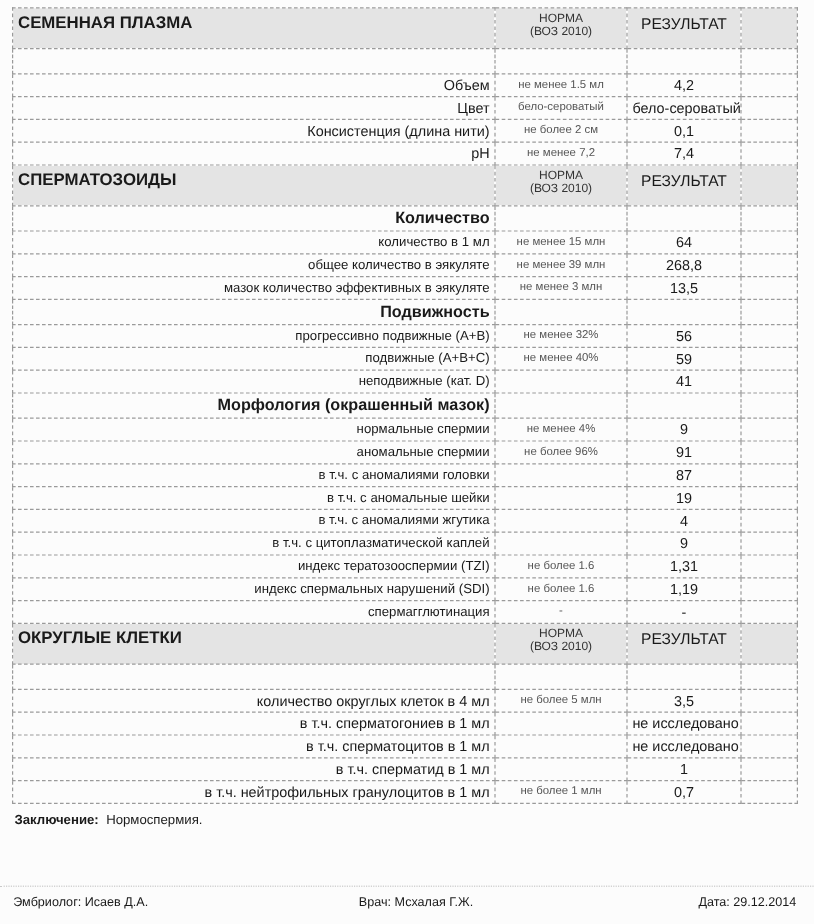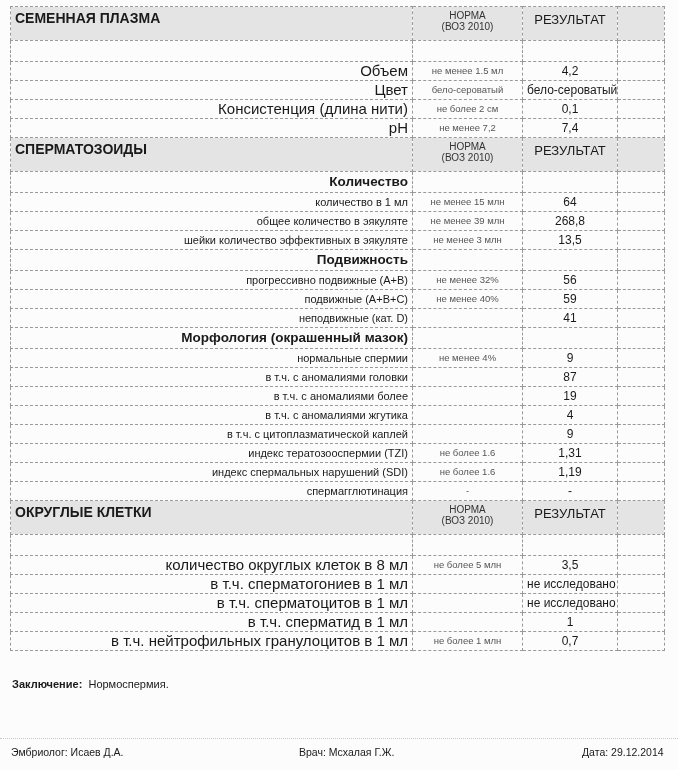--- a/index.html
+++ b/index.html
@@ -10,21 +10,21 @@
   .sheet { position: absolute; left: 10px; top: 6px; width: 654px; }
   table { border-collapse: collapse; width: 654px; table-layout: fixed; }
   td { border: 1px dashed #9a9a9a; padding: 0 4px; height: 18px; font-size: 11px; line-height: 18px; overflow: hidden; white-space: nowrap; }
   col.c1 { width: 402px; } col.c2 { width: 110px; } col.c3 { width: 95px; } col.c4 { width: 47px; }
   tr.hdr td { background: #e4e4e4; height: 30px; vertical-align: top; }
   tr.hdr td.title { font-weight: bold; font-size: 14px; line-height: 18px; padding-top: 2px; }
   tr.hdr td.norma { font-size: 10px; line-height: 11px; text-align: center; padding-top: 3px; color: #333; white-space: normal; }
   tr.hdr td.res { font-size: 13px; text-align: center; line-height: 26px; }
   tr.empty td { height: 20px; }
   td.lbl { text-align: right; font-size: 11px; }
-  td.lbl.big { font-size: 15px; }
+  td.lbl.big { font-size: 12px; }
   td.lbl.sub { font-weight: bold; font-size: 13.5px; height: 20px; margin-left: 28px; }
   td.nrm { text-align: center; font-size: 9.5px; color: #555; }
   td.val { text-align: center; font-size: 12px; }
   .conclusion { position: absolute; left: 12px; top: 678px; font-size: 11px; }
   .conclusion b { font-weight: bold; }
   .footer-line { position: absolute; left: 0; top: 738px; width: 678px; border-top: 1px dotted #c8c8c8; }
   .footer { position: absolute; top: 746px; font-size: 10.5px; }
 </style>
 </head>
 <body>
@@ -94,21 +94,21 @@
           <td class="val">64</td>
           <td></td>
         </tr>
   <tr>
           <td class="lbl">общее количество в эякуляте</td>
           <td class="nrm">не менее 39 млн</td>
           <td class="val">268,8</td>
           <td></td>
         </tr>
   <tr>
-          <td class="lbl">шейки количество эффективных в эякуляте</td>
+          <td class="lbl">мазок количество эффективных в эякуляте</td>
           <td class="nrm">не менее 3 млн</td>
           <td class="val">13,5</td>
           <td></td>
         </tr>
 
   <tr>
           <td class="lbl sub">Подвижность</td>
           <td></td>
           <td></td>
           <td></td>
@@ -138,27 +138,33 @@
           <td></td>
           <td></td>
         </tr>
   <tr>
           <td class="lbl">нормальные спермии</td>
           <td class="nrm">не менее 4%</td>
           <td class="val">9</td>
           <td></td>
         </tr>
   <tr>
+          <td class="lbl">аномальные спермии</td>
+          <td class="nrm">не более 96%</td>
+          <td class="val">91</td>
+          <td></td>
+        </tr>
+  <tr>
           <td class="lbl">в т.ч. с аномалиями головки</td>
           <td class="nrm"></td>
           <td class="val">87</td>
           <td></td>
         </tr>
   <tr>
-          <td class="lbl">в т.ч. с аномалиями более</td>
+          <td class="lbl">в т.ч. с аномальные шейки</td>
           <td class="nrm"></td>
           <td class="val">19</td>
           <td></td>
         </tr>
   <tr>
           <td class="lbl">в т.ч. с аномалиями жгутика</td>
           <td class="nrm"></td>
           <td class="val">4</td>
           <td></td>
         </tr>
@@ -193,21 +199,21 @@
     <td class="res">РЕЗУЛЬТАТ</td>
     <td></td>
   </tr>
   <tr class="empty">
           <td></td>
           <td></td>
           <td></td>
           <td></td>
         </tr>
   <tr>
-          <td class="lbl big">количество  округлых клеток в 8 мл</td>
+          <td class="lbl big">количество  округлых клеток в 4 мл</td>
           <td class="nrm">не более 5 млн</td>
           <td class="val">3,5</td>
           <td></td>
         </tr>
   <tr>
           <td class="lbl big">в т.ч. сперматогониев в 1 мл</td>
           <td class="nrm"></td>
           <td class="val">не исследовано</td>
           <td></td>
         </tr>

